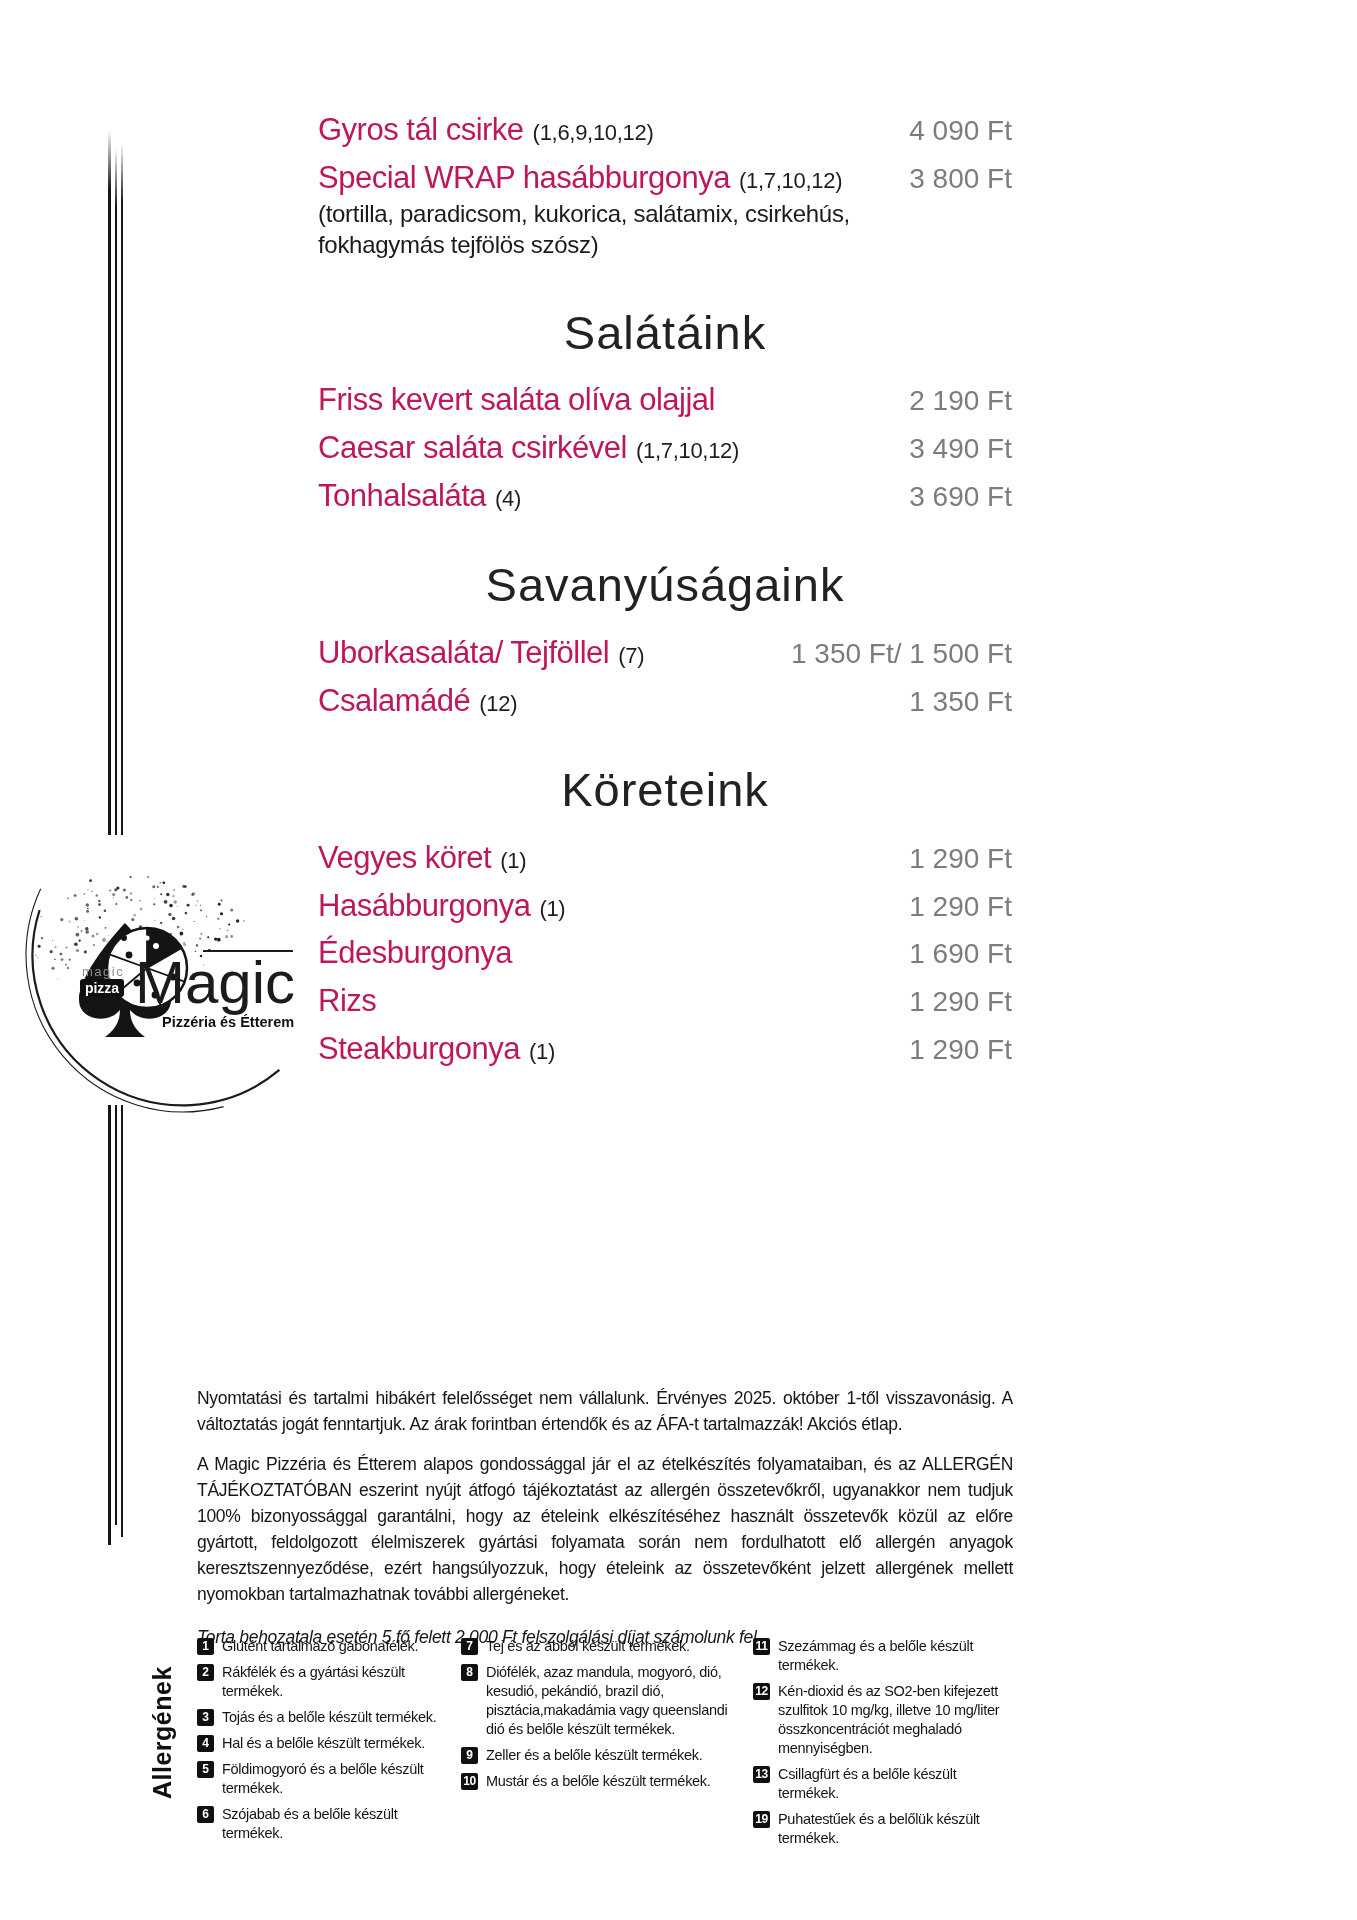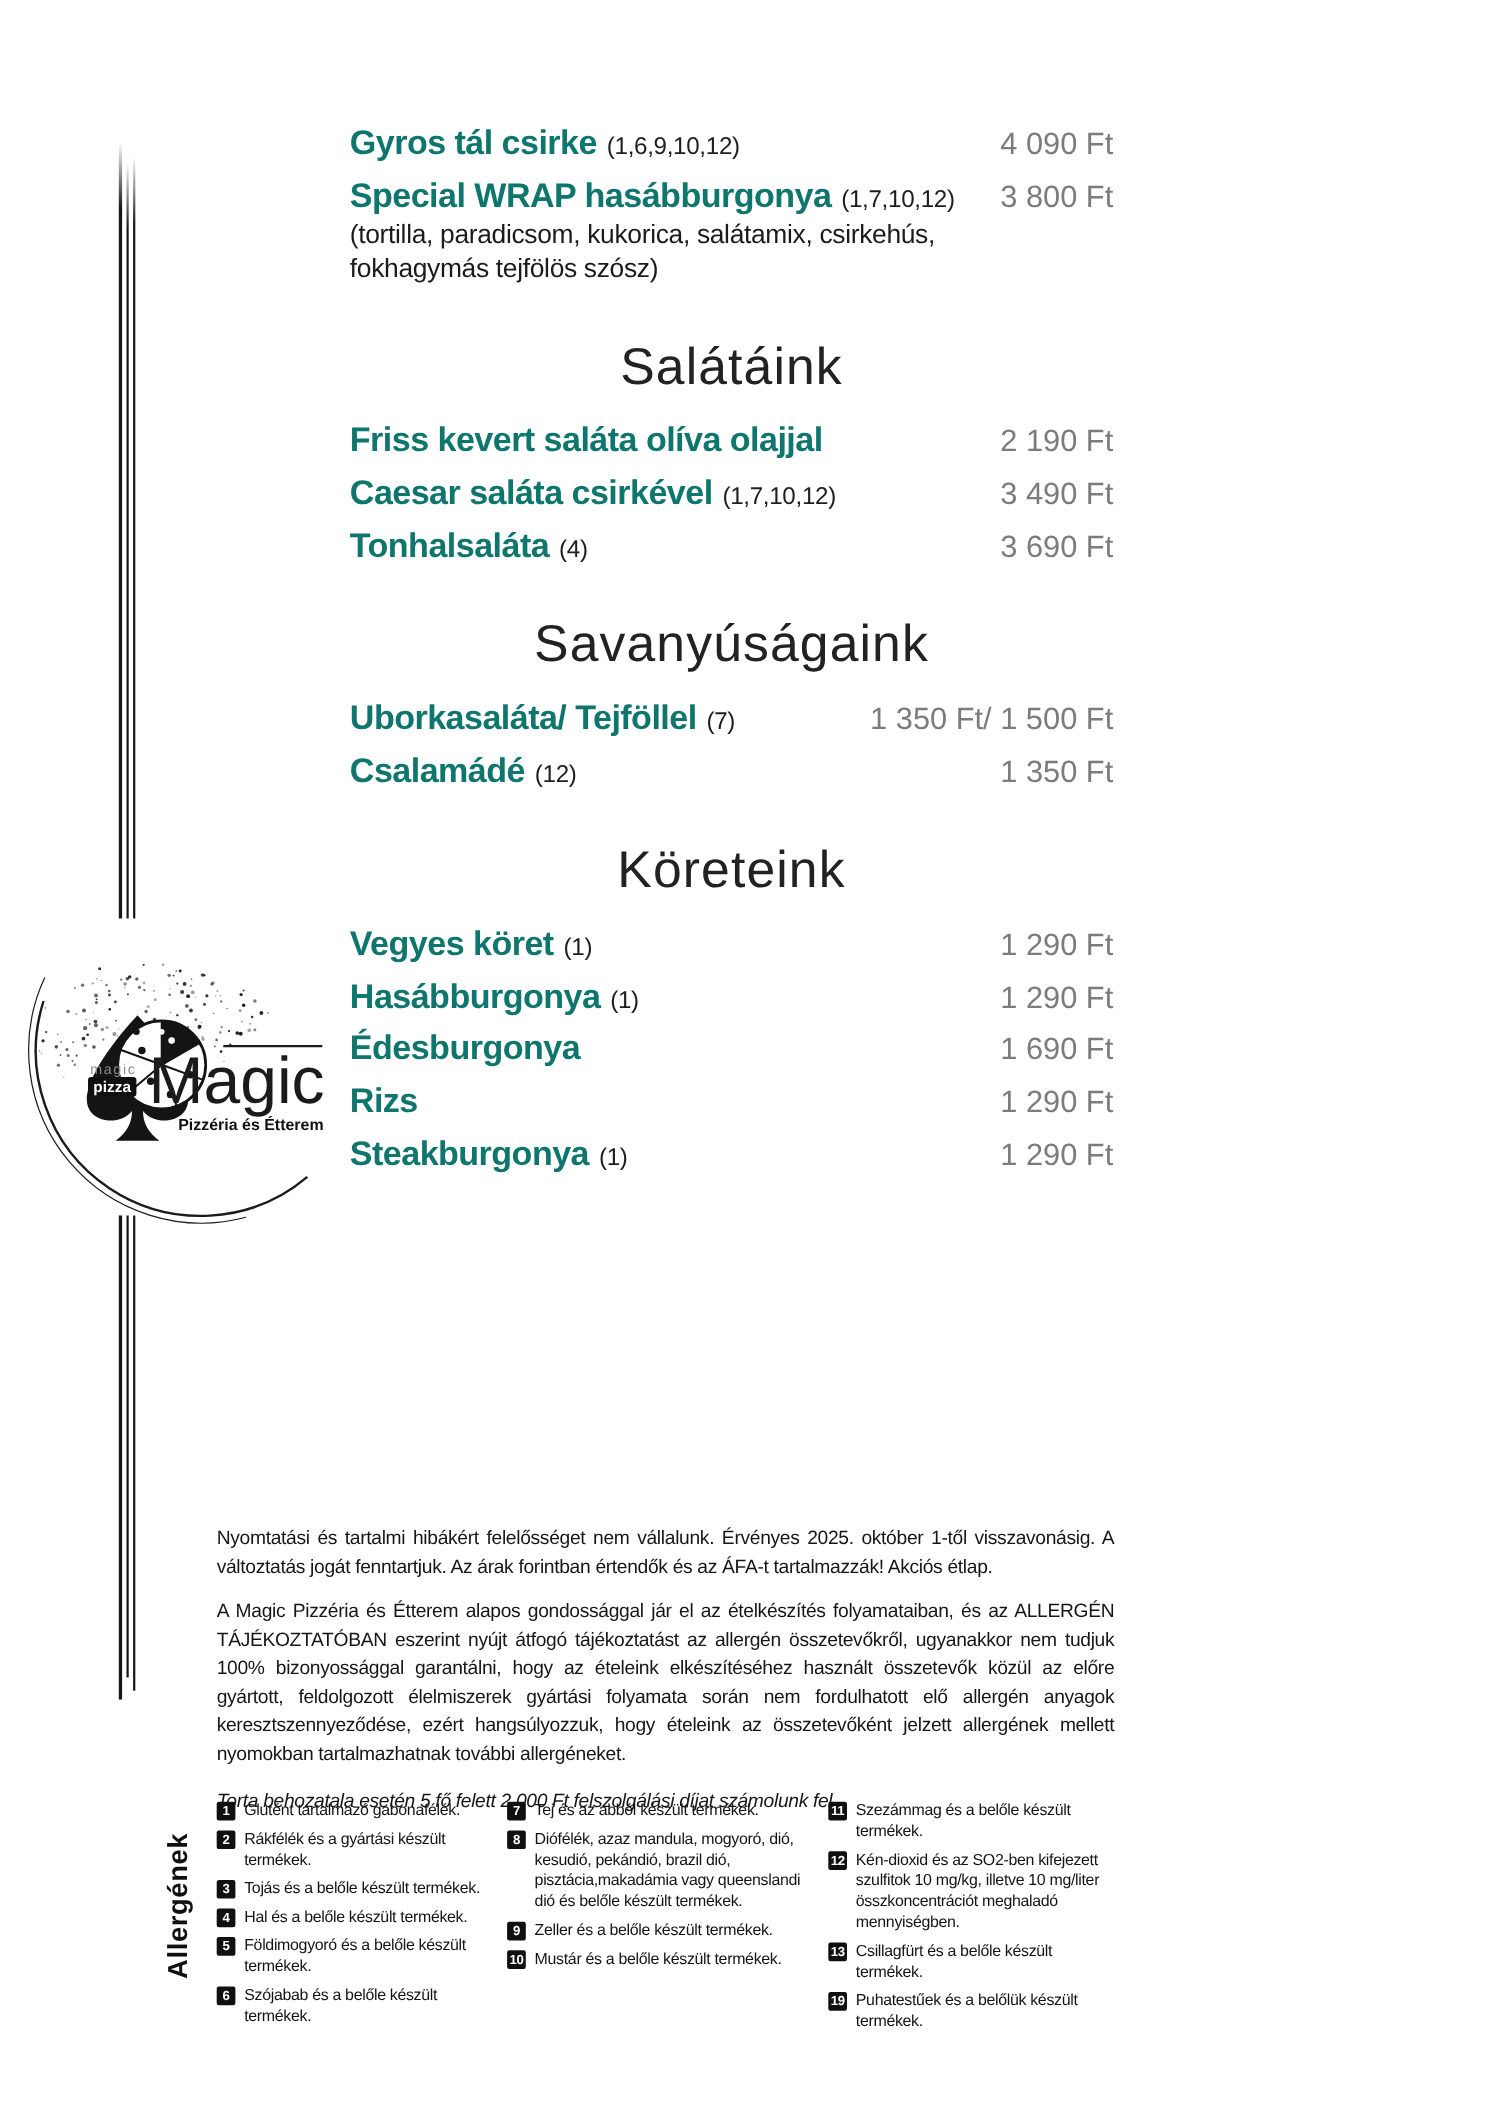--- a/index.html
+++ b/index.html
@@ -22,21 +22,21 @@
 
   
   .content{position:absolute;left:318px;top:100px;width:694px;}
   .section-heading{
     font-size:47px;font-weight:300;color:#222;text-align:center;
     letter-spacing:1px;margin:46px 0 24px 0;line-height:1.1;
   }
   .section-heading:first-child{margin-top:0;}
   .menu-item{margin-top:12px;}
   .item-line{display:flex;align-items:baseline;}
-  .item-name{font-size:31px;font-weight:bold;color:#0f766e;letter-spacing:-0.5px;line-height:1.15;}
+  .item-name{font-size:31px;font-weight:normal;color:#be185d;letter-spacing:-0.5px;line-height:1.15;}
   .item-allergens{font-size:22px;font-weight:400;color:#1e1e1e;margin-left:9px;letter-spacing:-0.3px;white-space:nowrap;}
   .item-price{margin-left:auto;font-size:28px;color:#7c7c7c;white-space:nowrap;padding-left:16px;}
   .item-desc{font-size:24px;color:#1b1b1b;line-height:1.28;margin-top:4px;max-width:645px;letter-spacing:-0.3px;}
 
   
   .footer{position:absolute;left:197px;top:1385px;width:816px;}
   .footer p{
     margin:0 0 14px 0;font-size:17.5px;line-height:26px;color:#161616;
     letter-spacing:-0.3px;text-align:justify;
   }

